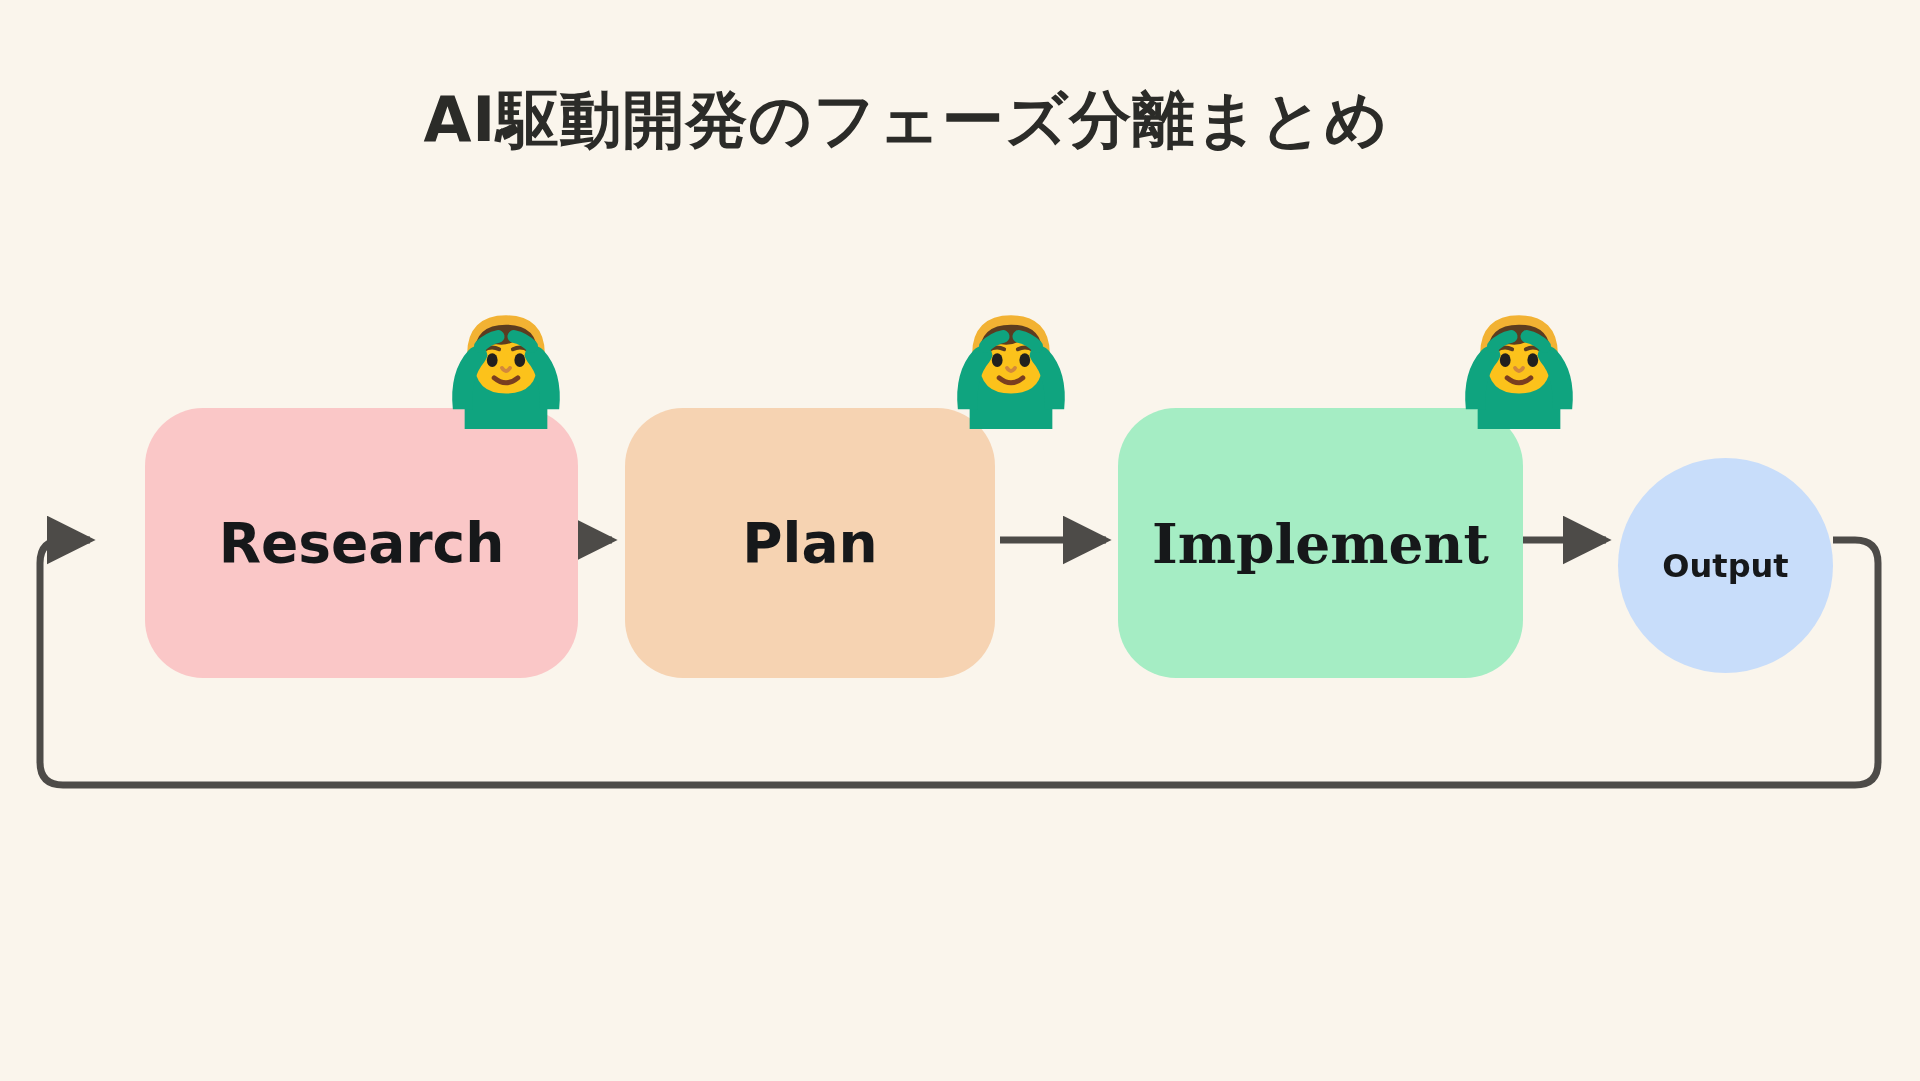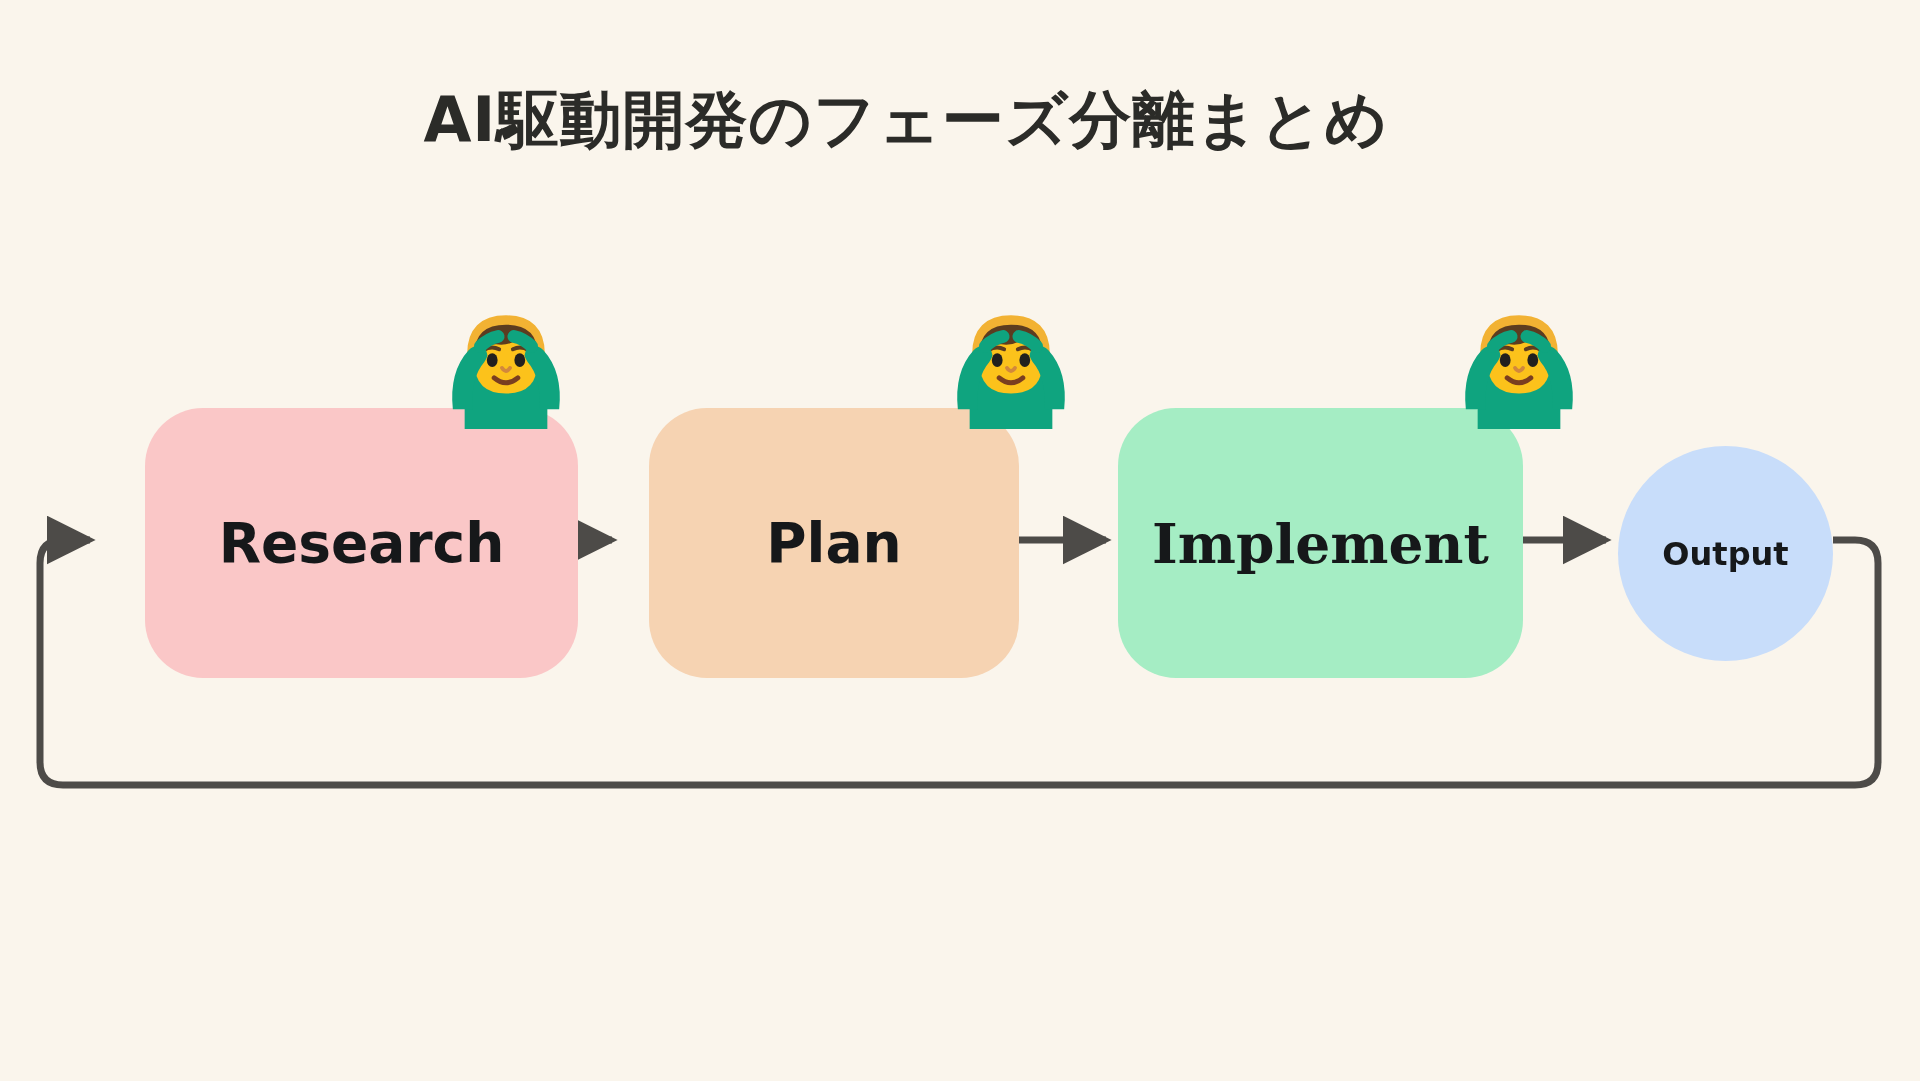--- a/index.html
+++ b/index.html
@@ -75,21 +75,20 @@
     font-size: 55px;
   }
 
   .node-plan {
     left: 625px;
     top: 408px;
     width: 370px;
     height: 270px;
     background: #F6D3B2;
     border-radius: 58px;
-    margin-left: 24px;
   }
   .node-plan .node-label {
     font-family: "DejaVu Sans", "Liberation Sans", sans-serif;
     font-size: 55px;
   }
 
   .node-implement {
     left: 1118px;
     top: 408px;
     width: 405px;
@@ -97,21 +96,21 @@
     background: #A5EDC4;
     border-radius: 58px;
   }
   .node-implement .node-label {
     font-family: "DejaVu Serif", "Liberation Serif", serif;
     font-size: 55px;
   }
 
   .node-output {
     left: 1618px;
-    top: 446px;
+    top: 458px;
     width: 215px;
     height: 215px;
     background: #C8DDFA;
     border-radius: 50%;
     text-align: center;
   }
   .node-output .node-label {
     font-family: "DejaVu Sans", "Liberation Sans", sans-serif;
     font-size: 32px;
   }

